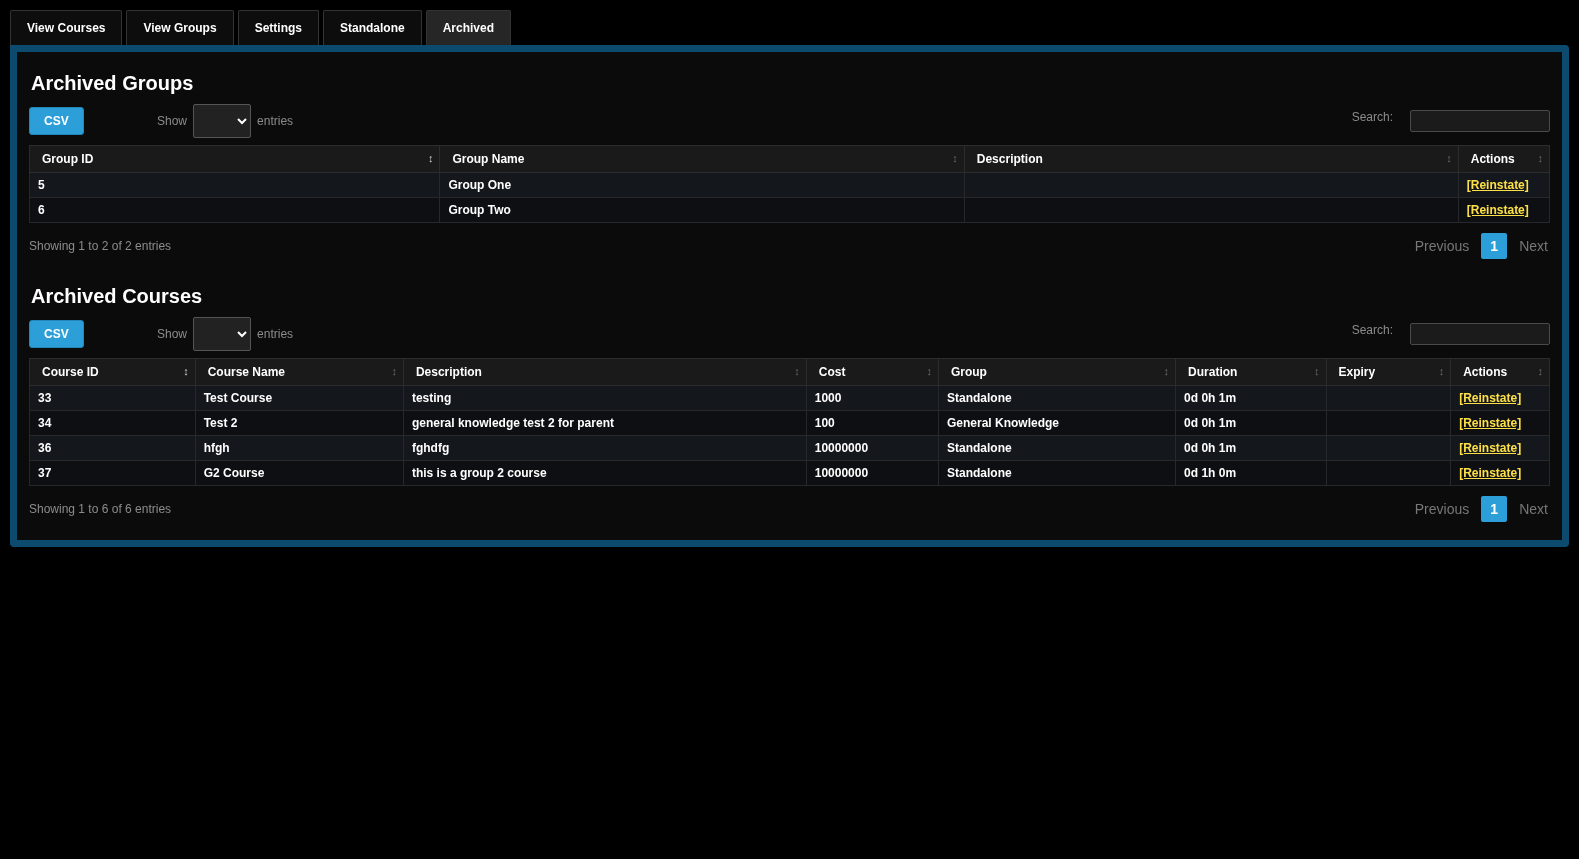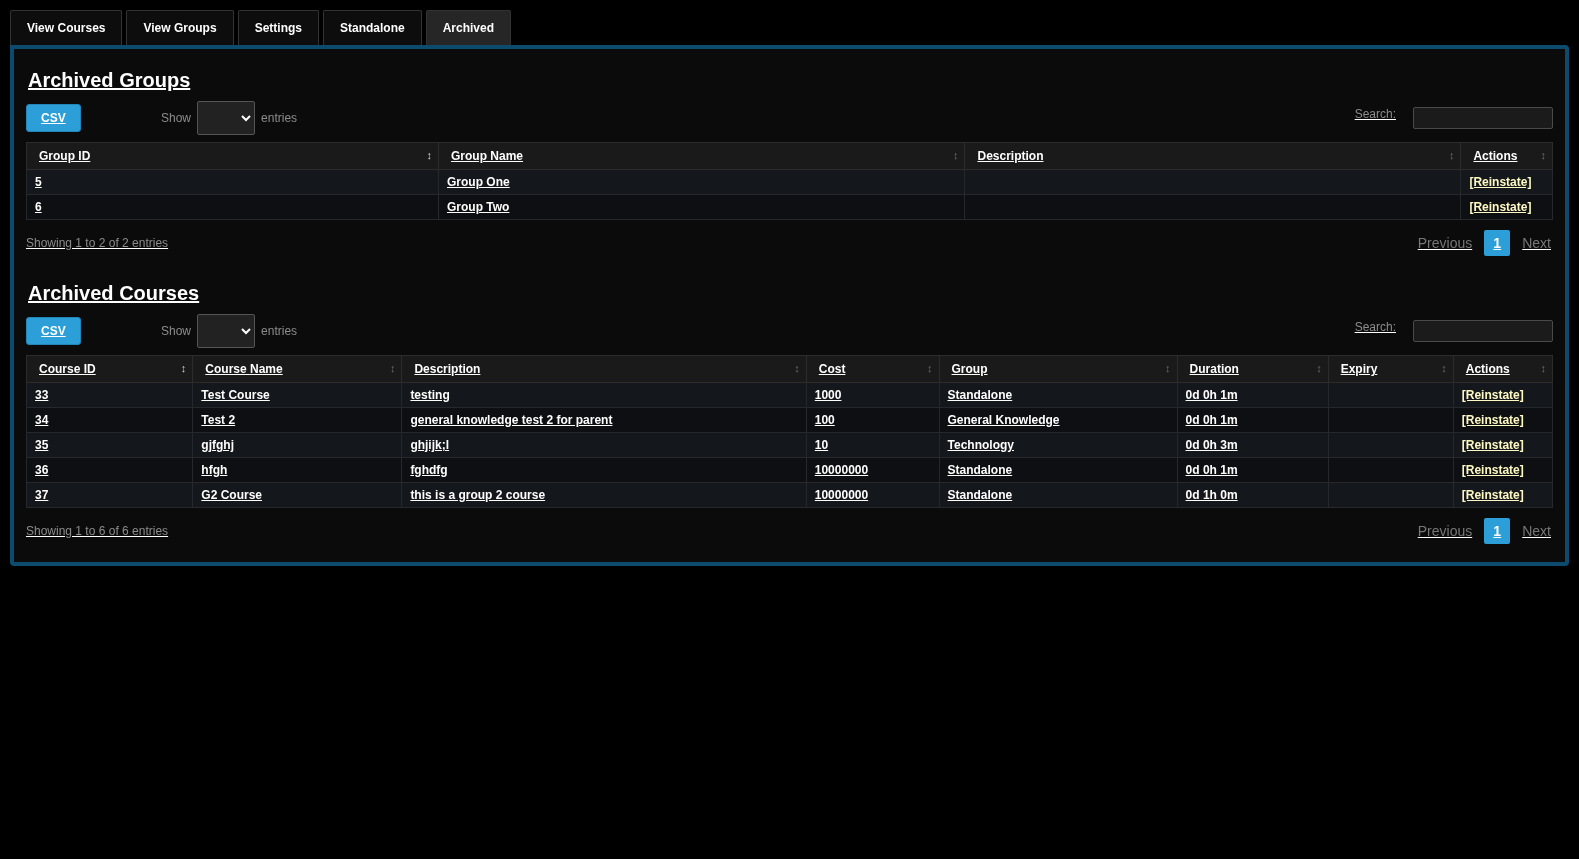--- a/index.html
+++ b/index.html
@@ -11,34 +11,34 @@
   .tabbar { display: flex; gap: 4px; align-items: flex-end; }
   .tab {
     background: #0d0d0d; border: 1px solid #333; border-bottom: none;
     padding: 10px 16px; font-size: 12px; font-weight: bold; color: #fff;
     cursor: pointer; border-radius: 2px 2px 0 0;
   }
   .tab.active { background: #262626; }
 
   
   .panel {
-    border: 4px solid #0c4a6e; border-radius: 0 4px 4px 4px;
-    background: #0b0b0b; padding: 14px 12px 18px 12px; text-decoration: underline;
+    border: 7px solid #0c4a6e; border-radius: 0 4px 4px 4px;
+    background: #0b0b0b; padding: 14px 12px 18px 12px;
   }
 
   .section-title { font-size: 20px; font-weight: bold; color: #fff; margin: 6px 0 12px 2px; }
   .section + .section { margin-top: 26px; }
 
   
   .controls { display: flex; align-items: center; margin-bottom: 10px; position: relative; height: 28px; }
   .btn-csv {
     background: #2d9fd8; color: #fff; border: 1px solid #2386b9; border-radius: 3px;
     font-size: 12px; font-weight: bold; padding: 6px 14px; cursor: pointer;
   }
-  .length-ctl { position: absolute; left: 135px; display: flex; align-items: center; gap: 6px; color: #8c8c8c; font-size: 12px; }
+  .length-ctl { position: absolute; left: 128px; display: flex; align-items: center; gap: 6px; color: #8c8c8c; font-size: 12px; }
   .length-ctl select {
     background: #222; color: #fff; border: 1px solid #555; border-radius: 2px;
     font-size: 17px; padding: 16px 4px; width: 58px; height: 22px;
   }
   .search-ctl { margin-left: auto; display: flex; gap: 17px; color: #8c8c8c; font-size: 12px; }
   .search-ctl input {
     background: #1b1b1b; border: 1px solid #4a4a4a; border-radius: 2px;
     width: 140px; height: 22px; color: #fff; padding: 0 6px; font-size: 12px;
   }
 
@@ -49,21 +49,21 @@
     text-align: left; padding: 6px 12px; border: 1px solid #2c2c2c; position: relative; cursor: pointer;
   }
   thead th .sort-icon { position: absolute; right: 6px; top: 6px; color: #6a6a6a; font-size: 11px; }
   thead th.sorted .sort-icon { color: #cfcfcf; }
   tbody td {
     font-size: 12px; font-weight: bold; color: #fff;
     padding: 5px 8px; border: 1px solid #26282b; overflow: hidden; white-space: nowrap;
   }
   tbody tr:nth-child(odd)  { background: #14171c; }
   tbody tr:nth-child(even) { background: #0d0f12; }
-  tbody a { color: #fef9c3; text-decoration: underline; }
+  tbody a { color: #fde047; text-decoration: underline; }
 
   
   .t-groups th:nth-child(1){width:27%}  .t-groups th:nth-child(2){width:34.5%}
   .t-groups th:nth-child(3){width:32.5%}.t-groups th:nth-child(4){width:6%}
   .t-courses th:nth-child(1){width:10.9%}.t-courses th:nth-child(2){width:13.7%}
   .t-courses th:nth-child(3){width:26.5%}.t-courses th:nth-child(4){width:8.7%}
   .t-courses th:nth-child(5){width:15.6%}.t-courses th:nth-child(6){width:9.9%}
   .t-courses th:nth-child(7){width:8.2%} .t-courses th:nth-child(8){width:6.5%}
 
   
@@ -191,30 +191,20 @@
               <td>34</td>
               <td>Test 2</td>
               <td>general knowledge test 2 for parent</td>
               <td>100</td>
               <td>General Knowledge</td>
               <td>0d 0h 1m</td>
               <td></td>
               <td><a href="#">[Reinstate]</a></td>
             </tr>
             <tr>
-              <td>35</td>
-              <td>gjfghj</td>
-              <td>ghjijk;l</td>
-              <td>10</td>
-              <td>Technology</td>
-              <td>0d 0h 3m</td>
-              <td></td>
-              <td><a href="#">[Reinstate]</a></td>
-            </tr>
-            <tr>
               <td>36</td>
               <td>hfgh</td>
               <td>fghdfg</td>
               <td>10000000</td>
               <td>Standalone</td>
               <td>0d 0h 1m</td>
               <td></td>
               <td><a href="#">[Reinstate]</a></td>
             </tr>
             <tr>

